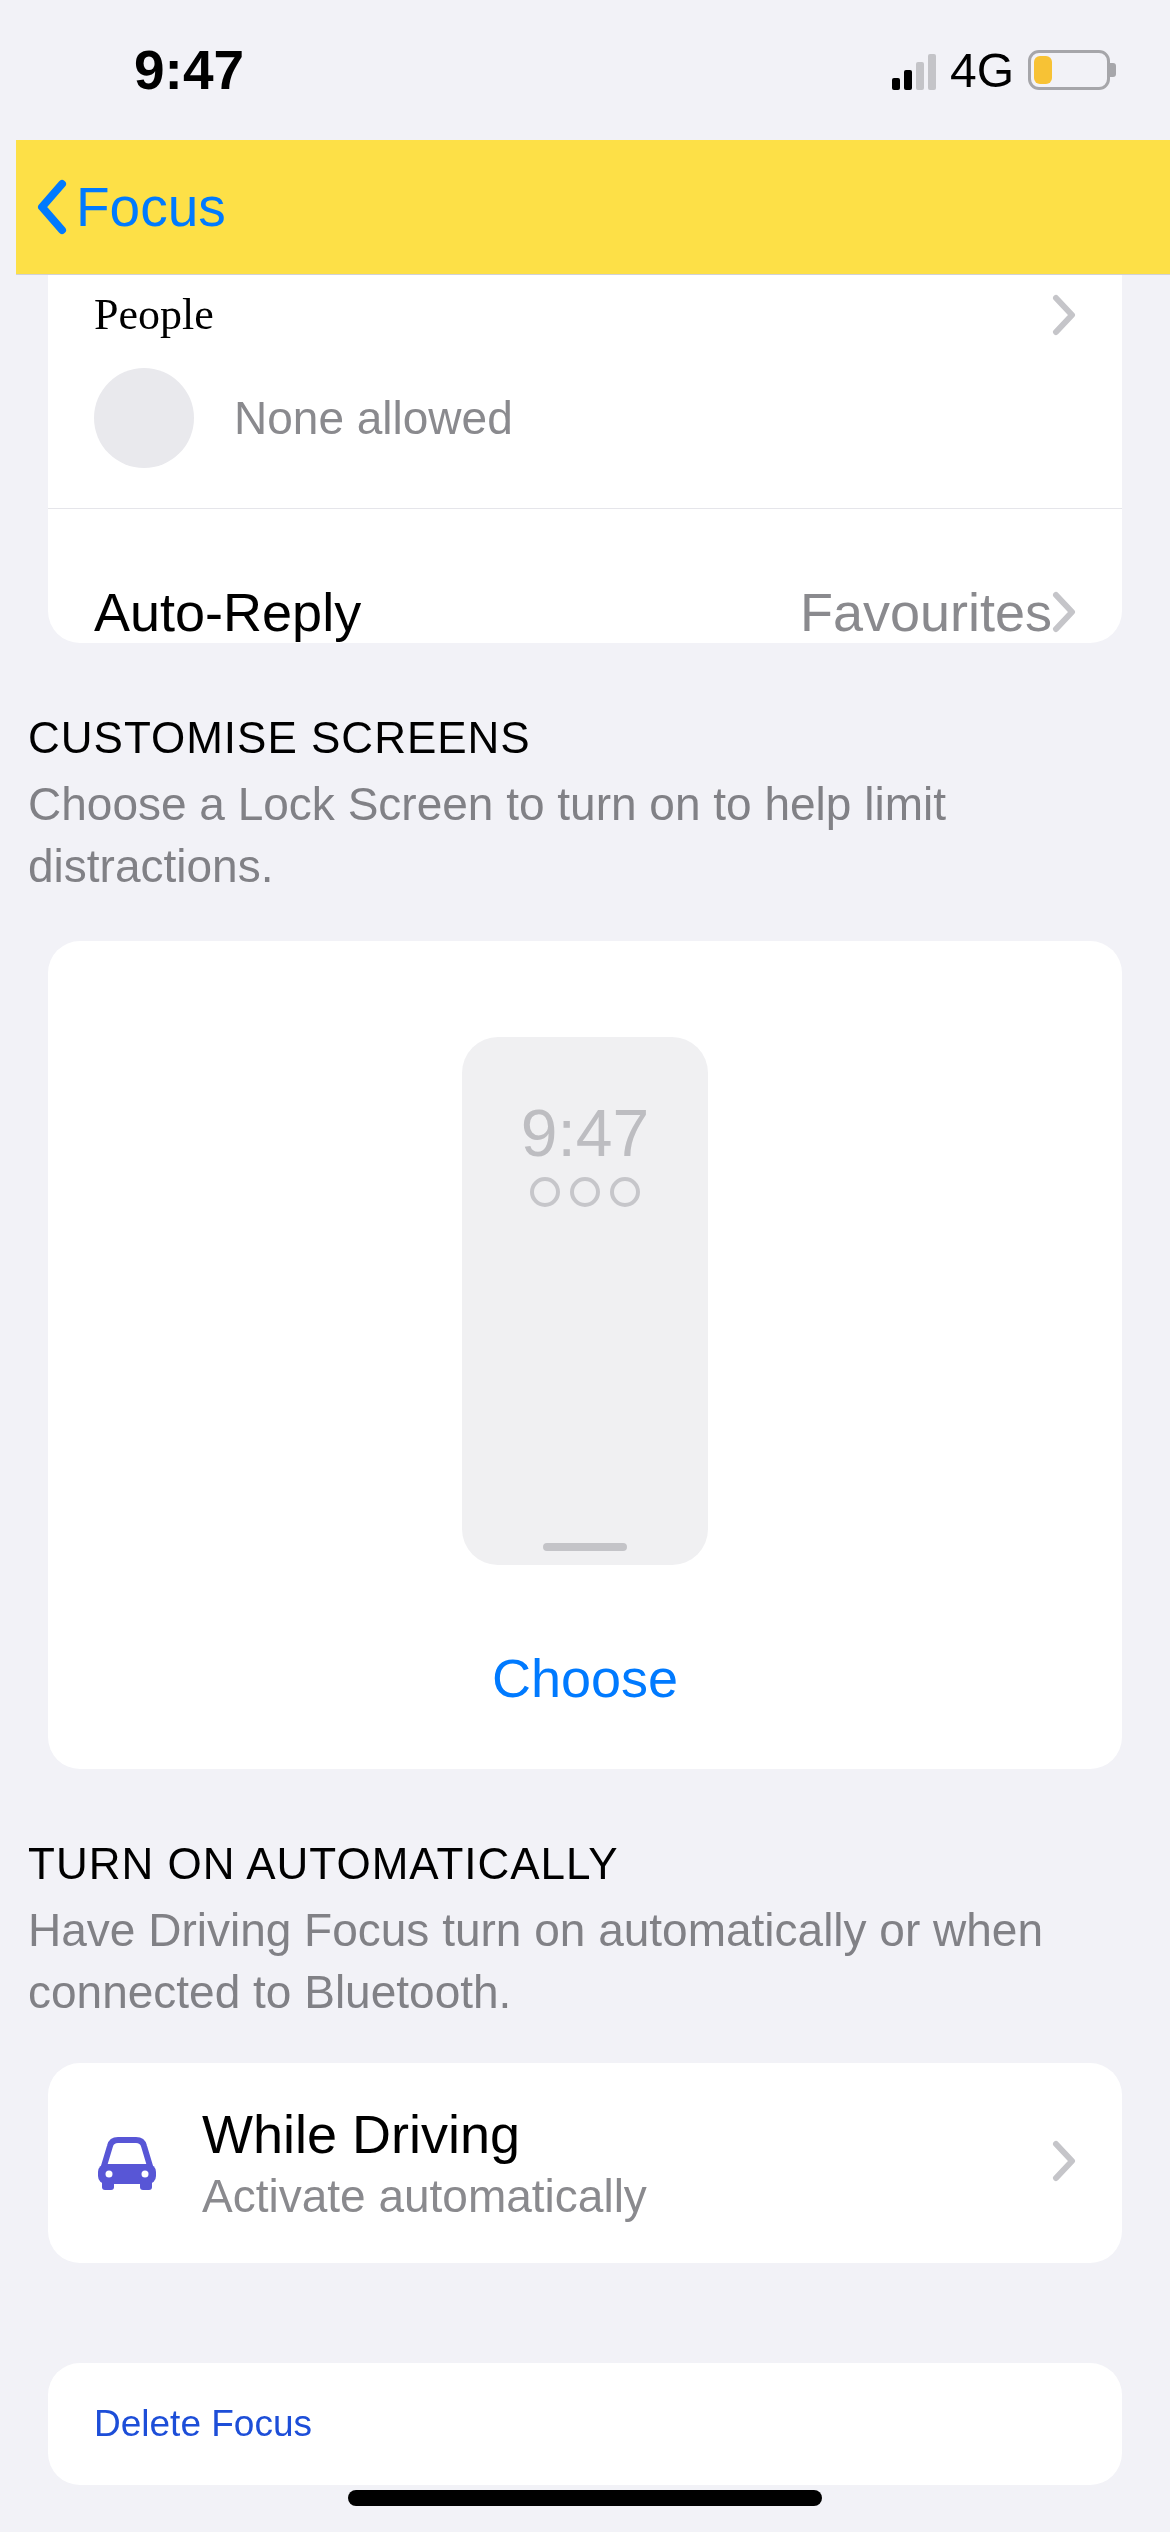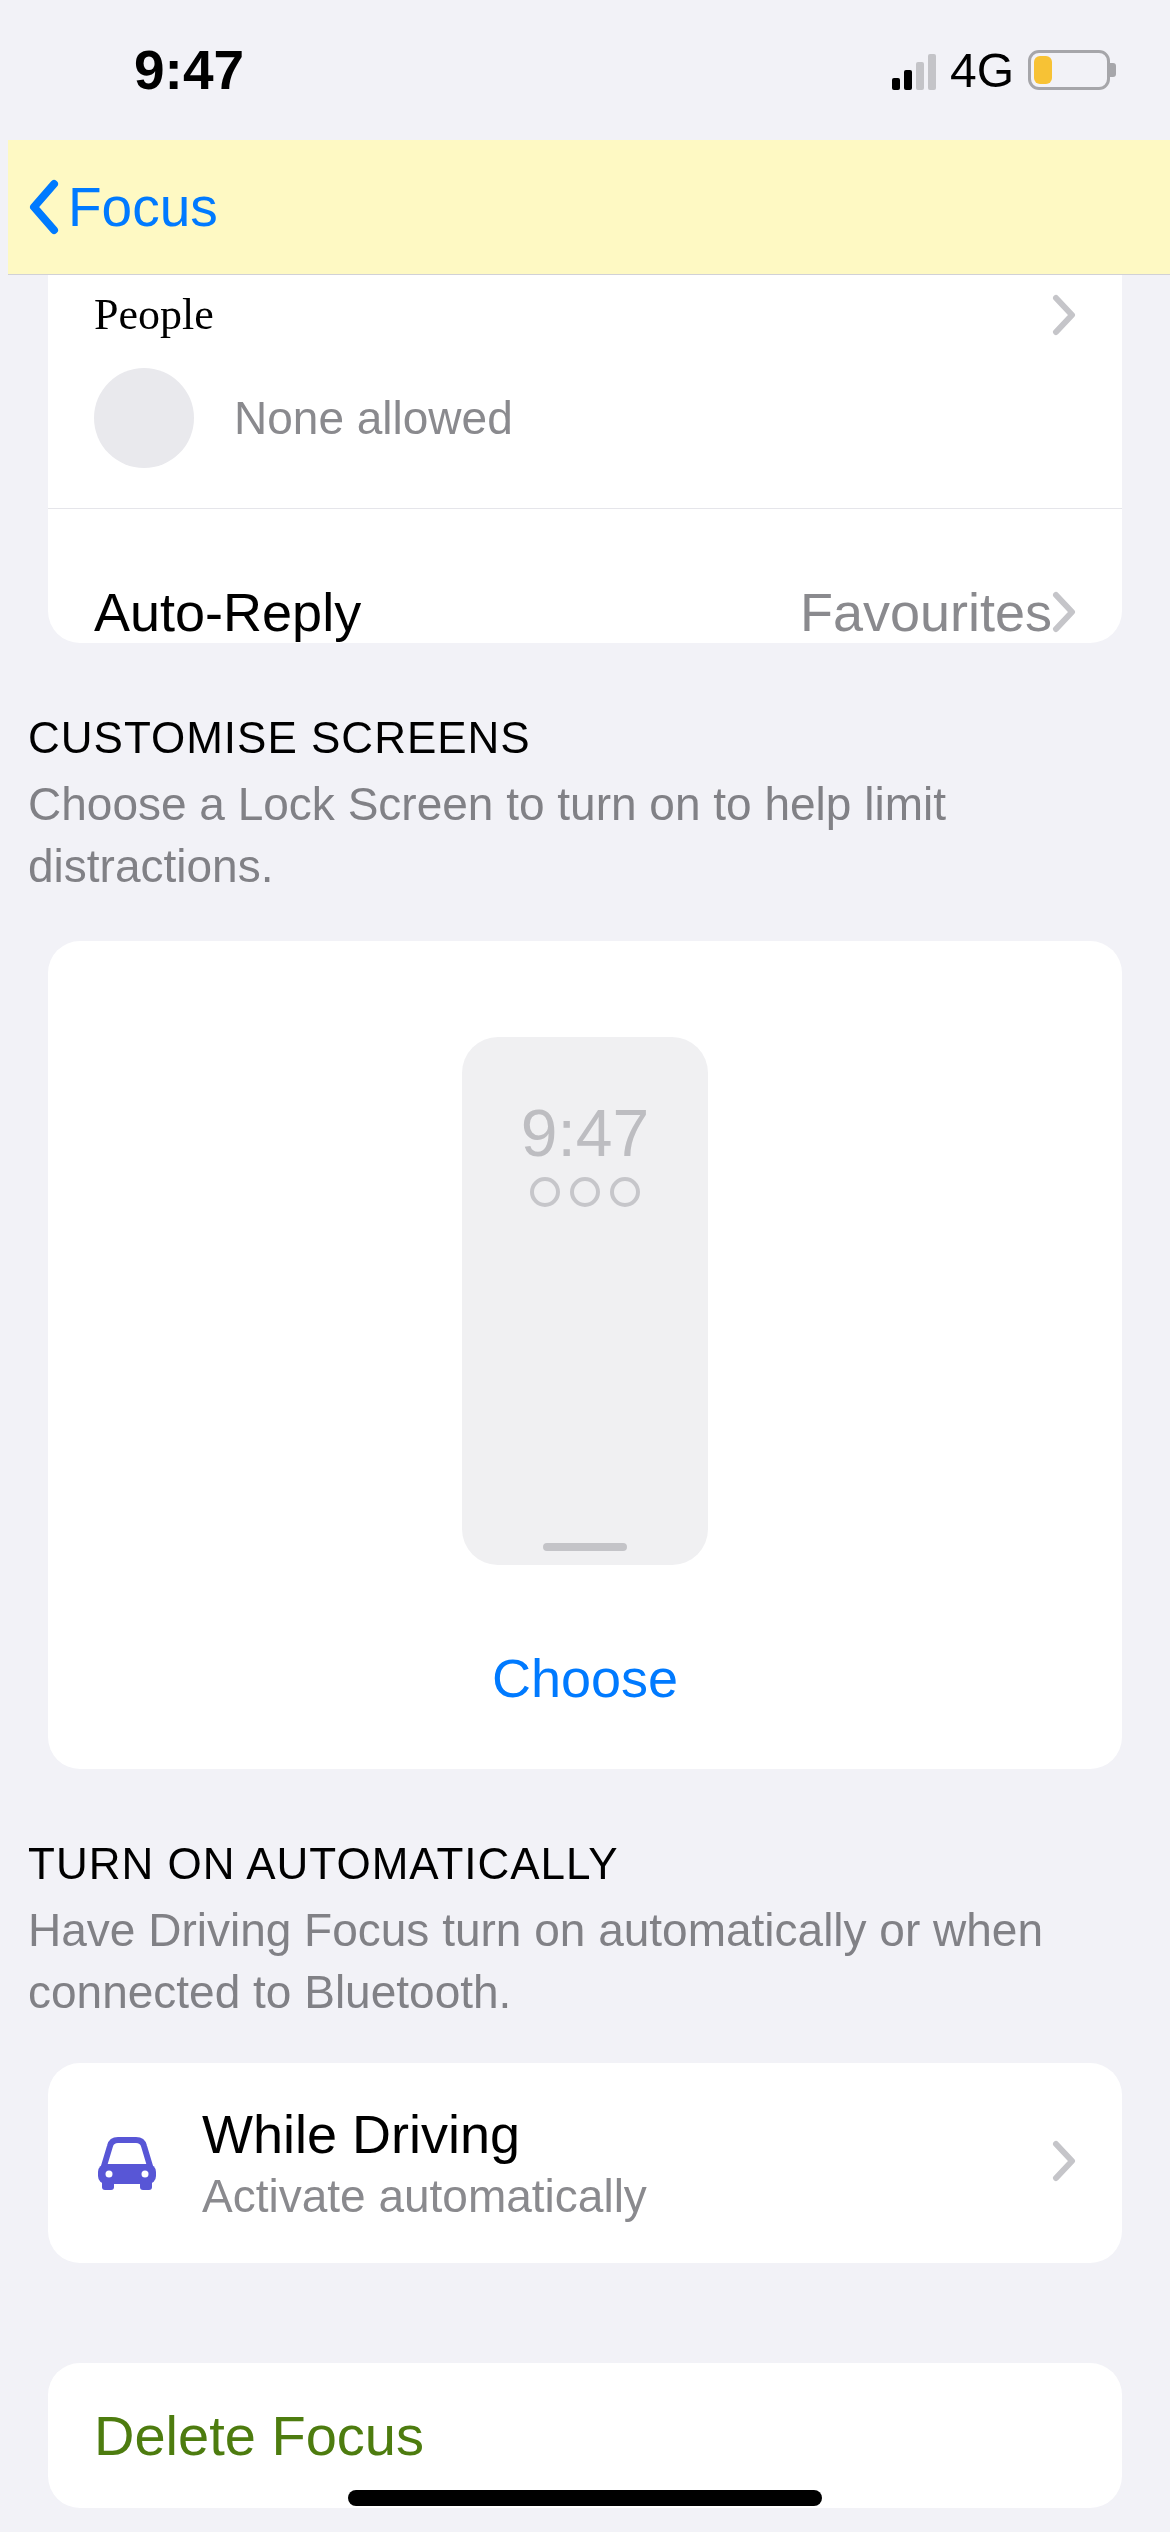--- a/index.html
+++ b/index.html
@@ -74,26 +74,26 @@
     position: absolute;
     left: 3px; top: 3px; bottom: 3px;
     width: 18px;
     background: #f7c235;
     border-radius: 6px;
   }
 
   
   .nav-bar {
     position: absolute;
-    top: 140px; left: 8px; right: 0;
+    top: 140px; left: 16px; right: 0;
     height: 135px;
     display: flex;
     align-items: center;
     border-bottom: 1px solid #d1d1d6;
-    background: #fef9c3;
+    background: #fde047;
   }
   .nav-back {
     position: absolute;
     left: 18px;
     display: flex;
     align-items: center;
     gap: 6px;
     color: #007aff;
     font-size: 55px;
   }
@@ -226,22 +226,22 @@
   .auto-text .sub { font-size: 46px; color: #8a8a8e; margin-top: 4px; }
   .auto-row .value { margin-left: auto; }
 
   
   .delete-card {
     margin-top: 100px;
     margin-bottom: 80px;
   }
   .delete-row {
     padding: 40px 46px;
-    color: #4d7c0f;
-    font-size: 56px;
+    color: #1d4ed8;
+    font-size: 37px;
   }
 
   
   .home-indicator {
     position: absolute;
     left: 50%;
     transform: translateX(-50%);
     bottom: 26px;
     width: 474px; height: 16px;
     background: #000;

